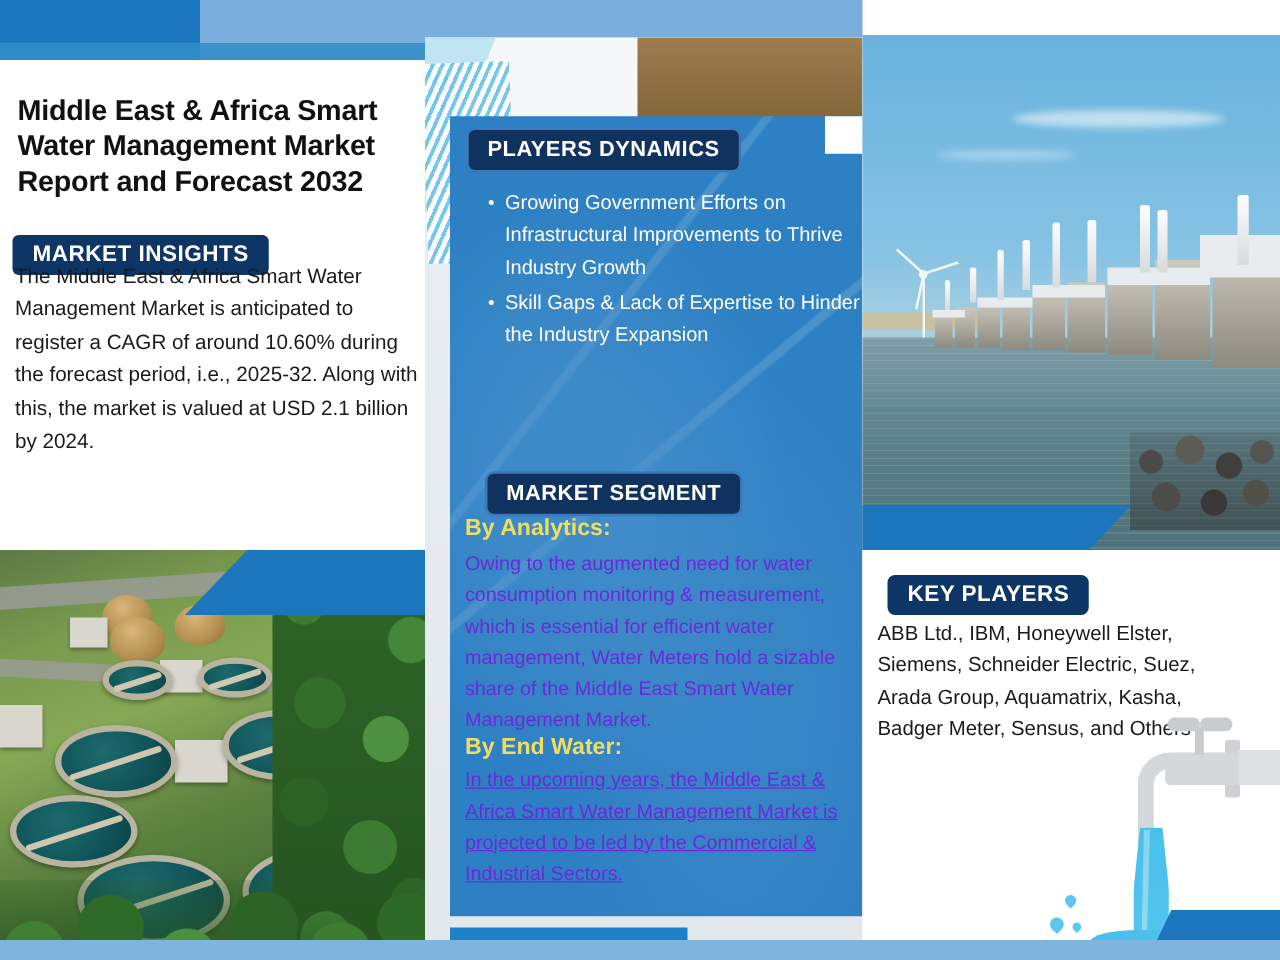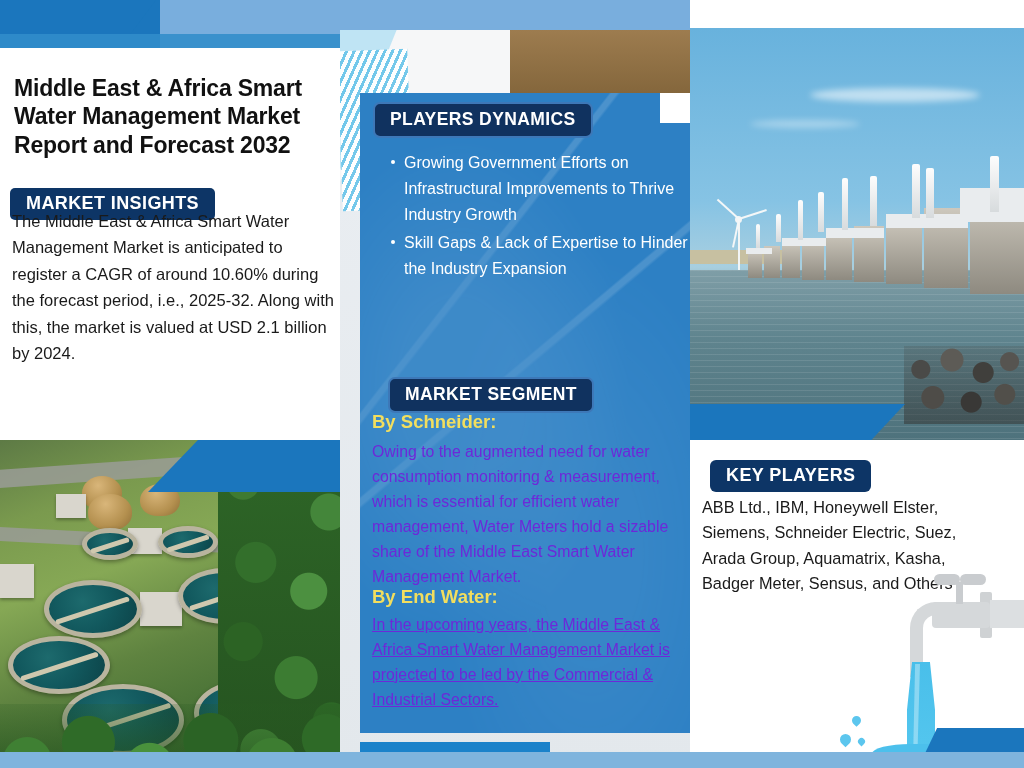--- a/index.html
+++ b/index.html
@@ -313,21 +313,21 @@
 
   <div class="badge badge-dynamics" style="position:absolute;left:373px;top:102px;">PLAYERS DYNAMICS</div>
 
   <ul class="dyn-list" style="position:absolute;left:370px;top:134px;">
     <li>Growing Government Efforts on Infrastructural Improvements to Thrive Industry Growth</li>
     <li>Skill Gaps &amp; Lack of Expertise to Hinder the Industry Expansion</li>
   </ul>
 
   <div class="badge badge-segment" style="position:absolute;left:388px;top:377px;">MARKET SEGMENT</div>
 
-  <div class="seg-head seg-head-1" style="position:absolute;left:372px;top:411px;">By Schneider:</div>
+  <div class="seg-head seg-head-1" style="position:absolute;left:372px;top:411px;">By Analytics:</div>
   <div class="seg-body seg-body-1" style="position:absolute;left:372px;top:440px;">Owing to the augmented need for water consumption monitoring &amp; measurement, which is essential for efficient water management, Water Meters hold a sizable share of the Middle East Smart Water Management Market.</div>
 
   <div class="seg-head seg-head-2" style="position:absolute;left:372px;top:586px;">By End Water:</div>
   <div class="seg-body seg-body-2" style="position:absolute;left:372px;top:613px;">In the upcoming years, the Middle East &amp; Africa Smart Water Management Market is projected to be led by the Commercial &amp; Industrial Sectors.</div>
 
   <div class="right-col">
 
     <div class="photo-dam">
       <div class="dam-cloud"></div>
       <div class="dam-cloud2"></div>

